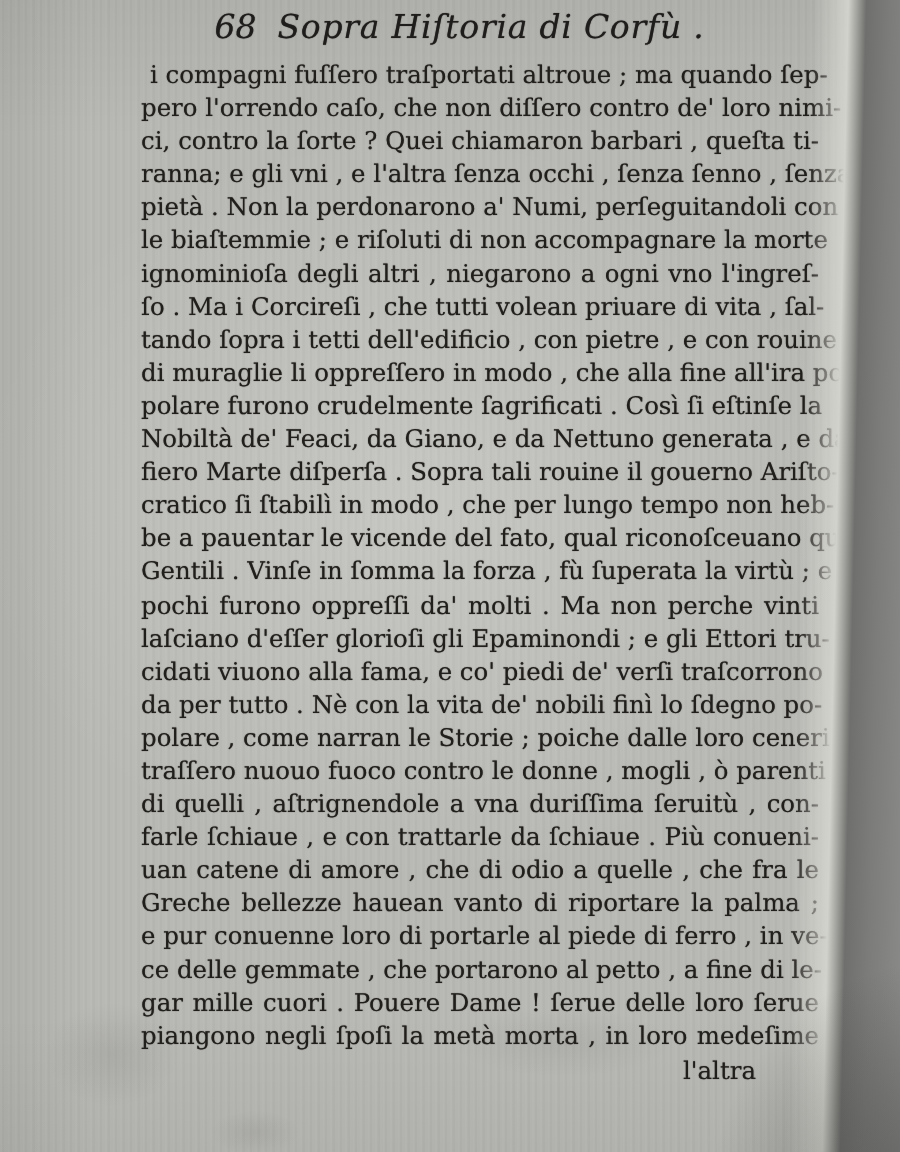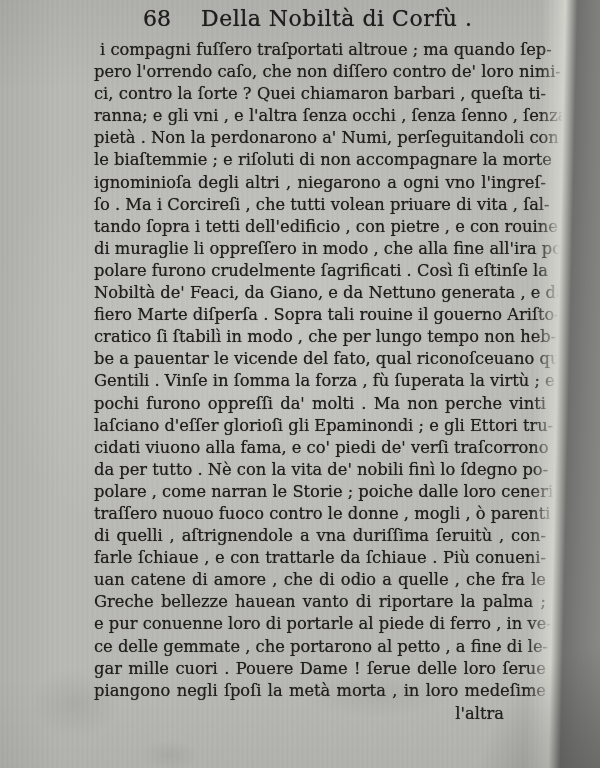--- a/index.html
+++ b/index.html
@@ -47,25 +47,26 @@
   .smudge.s2 { left: 300px; top: 672px; width: 150px; height: 46px;
     background: radial-gradient(ellipse, rgba(70,68,64,0.08), rgba(70,68,64,0) 70%); }
   .smudge.s3 { left: 140px; top: 740px; width: 60px; height: 30px;
     background: radial-gradient(ellipse, rgba(70,68,64,0.09), rgba(70,68,64,0) 70%); }
 
   .header {
     position: absolute;
     top: 6px; left: 143px; right: 40px;
     display: flex;
     align-items: center;
-    gap: 30px;
+    gap: 14px;
     font-size: 22px;
     color: #1f1d1b;
     text-shadow: 0 0 0.7px rgba(25,23,21,0.75);
     white-space: nowrap;
+    font-style: italic;
   }
   .header .title { letter-spacing: 0.5px; }
 
   .textblock {
     position: absolute;
     top: 39px; left: 94px;
     width: 452px;
     color: #211f1c;
     font-size: 16.3px;
     text-shadow: 0 0 0.7px rgba(28,26,24,0.70);
@@ -86,21 +87,21 @@
     margin-top: 1px;
   }
 </style>
 </head>
 <body>
 
 <div class="scan">
 
   <div class="header">
     <span class="pagenum">68</span>
-    <span class="title">Della Nobiltà di Corfù .</span>
+    <span class="title">Sopra Hiſtoria di Corfù .</span>
   </div>
 
   <div class="textblock">
     <div class="line first">i compagni fuſſero traſportati altroue ; ma quando ſep-</div>
     <div class="line">pero l'orrendo caſo, che non diſſero contro de' loro nimi-</div>
     <div class="line">ci, contro la ſorte ? Quei chiamaron barbari , queſta ti-</div>
     <div class="line">ranna; e gli vni , e l'altra ſenza occhi , ſenza ſenno , ſenza</div>
     <div class="line">pietà . Non la perdonarono a' Numi, perſeguitandoli con</div>
     <div class="line">le biaſtemmie ; e riſoluti di non accompagnare la morte</div>
     <div class="line">ignominioſa degli altri , niegarono a ogni vno l'ingreſ-</div>

